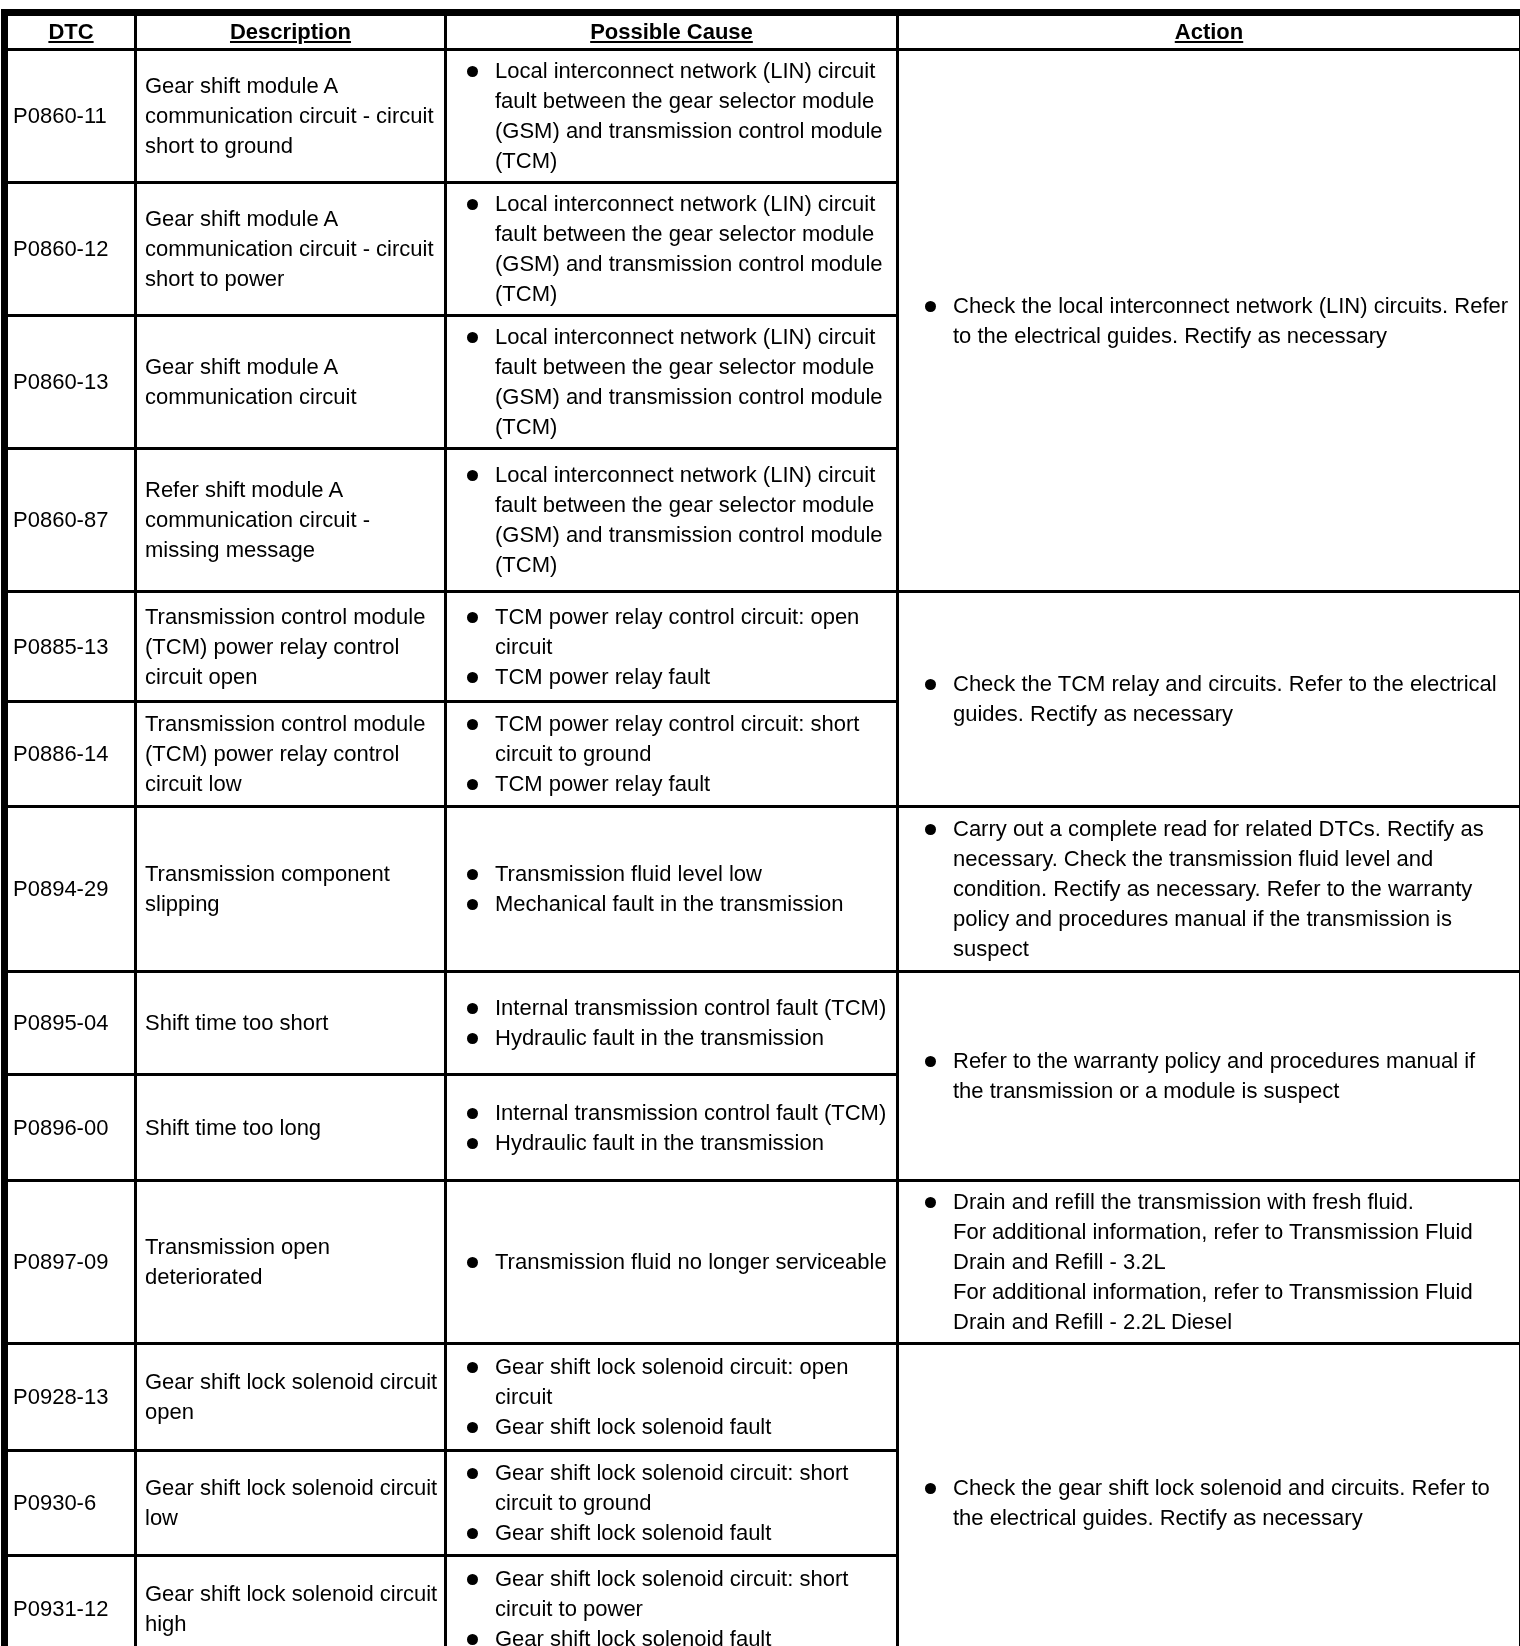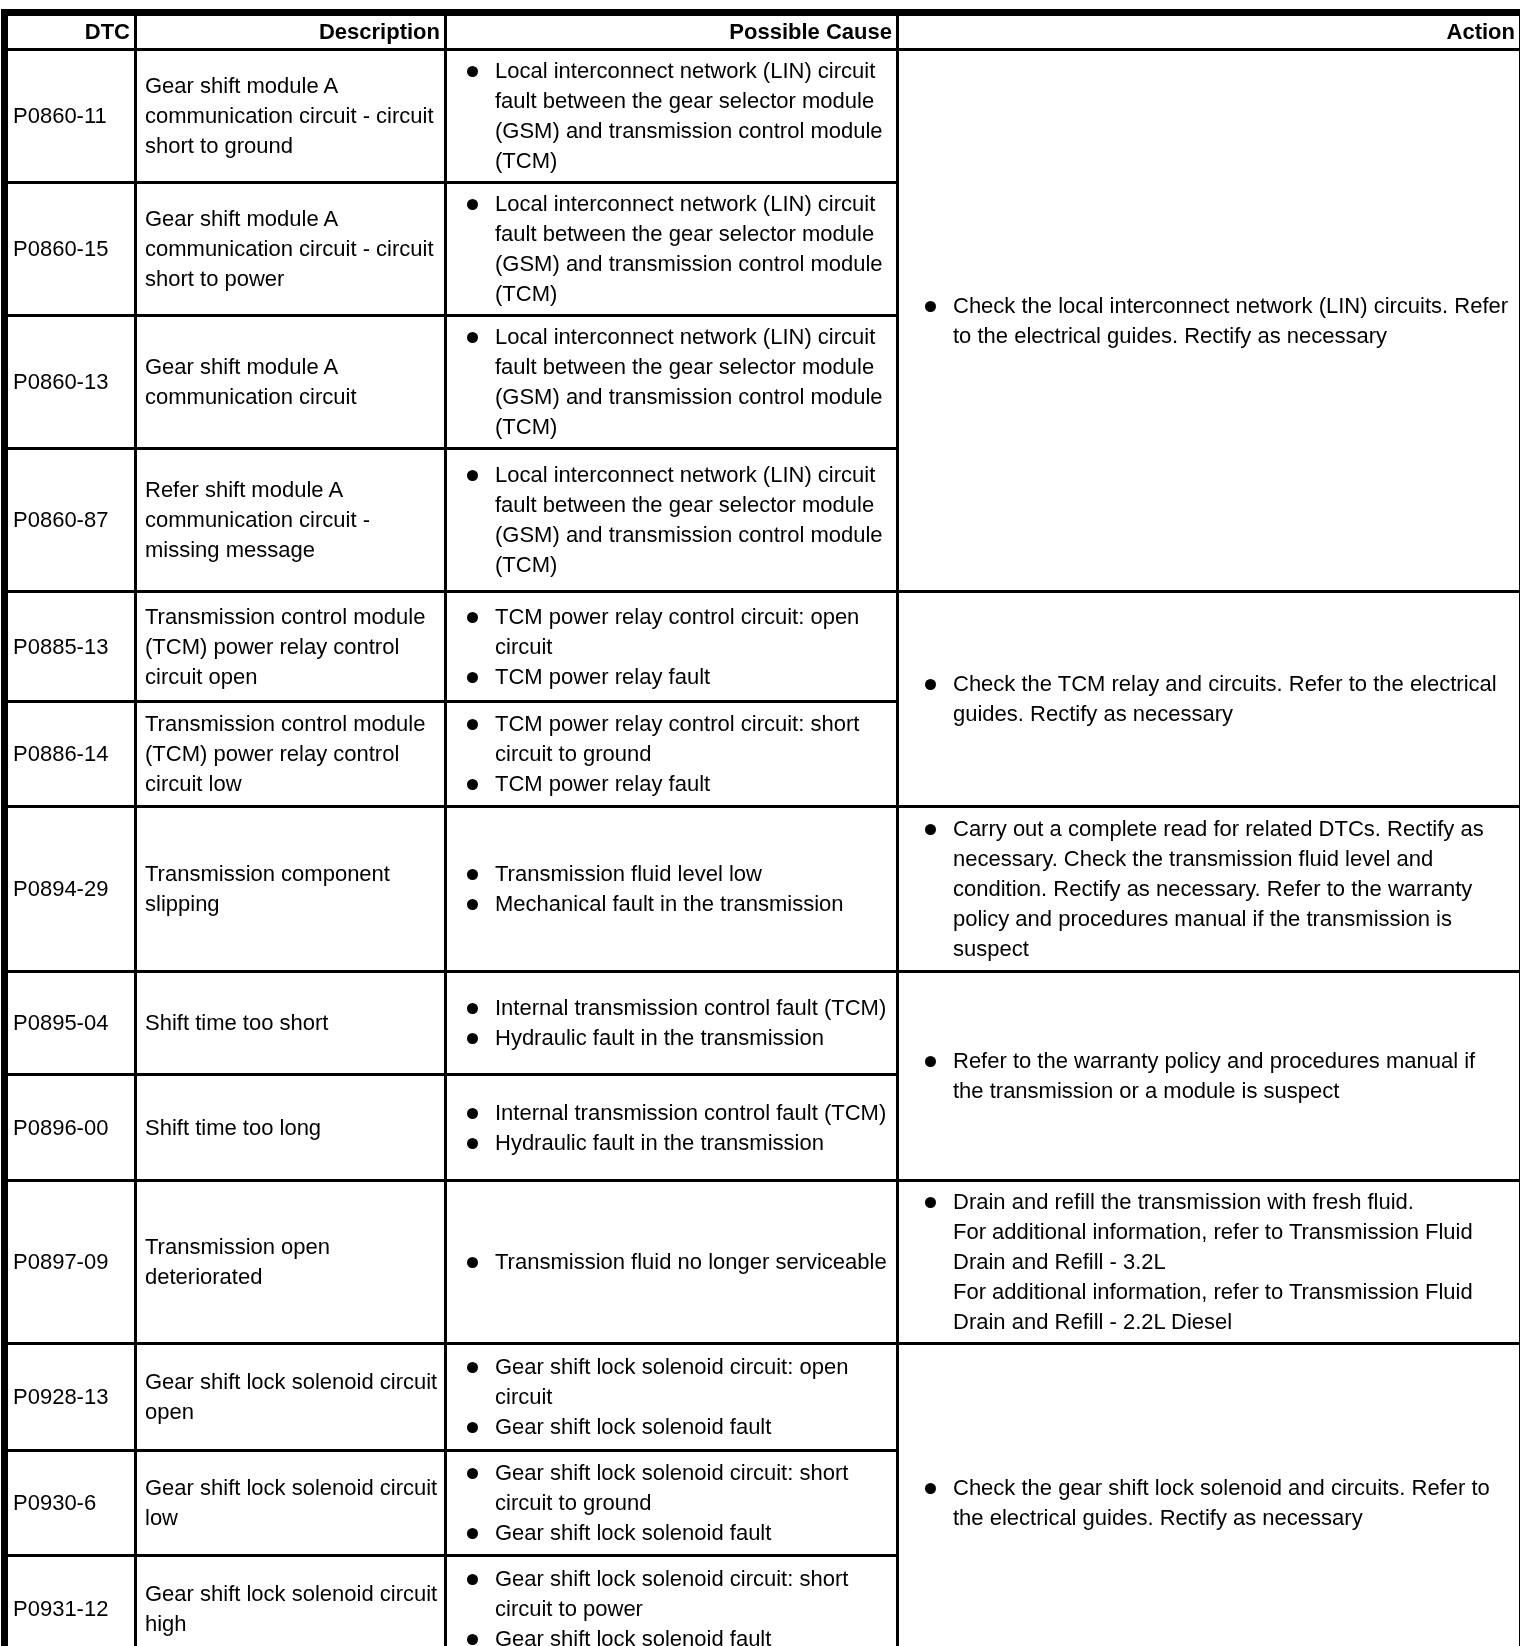--- a/index.html
+++ b/index.html
@@ -13,22 +13,23 @@
     font-family: "Liberation Sans", sans-serif;
     font-size: 22px;
     color: #000000;
     background: #ffffff;
   }
   table.dtc-table { border: 7px solid #000000; }
   .dtc-table th, .dtc-table td { border: 3px solid #000000; }
   .dtc-table th {
     height: 37px;
     font-weight: bold;
-    text-align: right;
+    text-align: center;
     padding: 2px 4px;
+    text-decoration: underline;
   }
   .dtc-table td {
     vertical-align: middle;
     line-height: 30px;
   }
   td.dtc   { padding: 2px 2px 2px 5px; }
   td.desc  { padding: 2px 6px 2px 8px; }
   td.cause { padding: 5px 4px 5px 20px; }
   td.action{ padding: 5px 8px 5px 26px; }
   .bullet { display: flex; align-items: flex-start; }
@@ -72,21 +73,21 @@
       </td>
       <td class="action" rowspan="4">
         <div class="bullet">
           <span class="dot"></span>
           <span class="btext">Check the local interconnect network (LIN) circuits. Refer to the electrical guides. Rectify as necessary</span>
         </div>
       </td>
     </tr>
 
     <tr style="height:125px">
-      <td class="dtc">P0860-15</td>
+      <td class="dtc">P0860-12</td>
       <td class="desc">Gear shift module A communication circuit - circuit short to power</td>
       <td class="cause">
         <div class="bullet">
           <span class="dot"></span>
           <span class="btext">Local interconnect network (LIN) circuit fault between the gear selector module (GSM) and transmission control module (TCM)</span>
         </div>
       </td>
     </tr>
 
     <tr style="height:128px">

